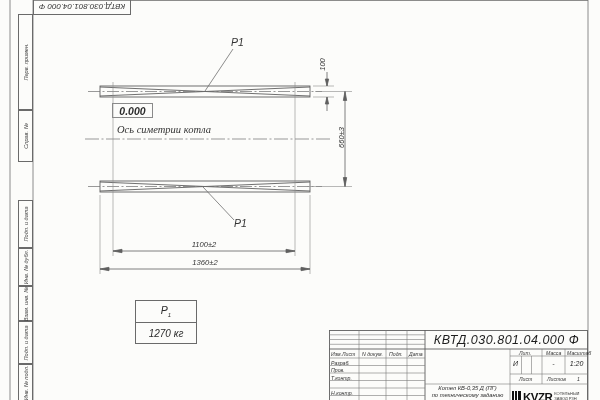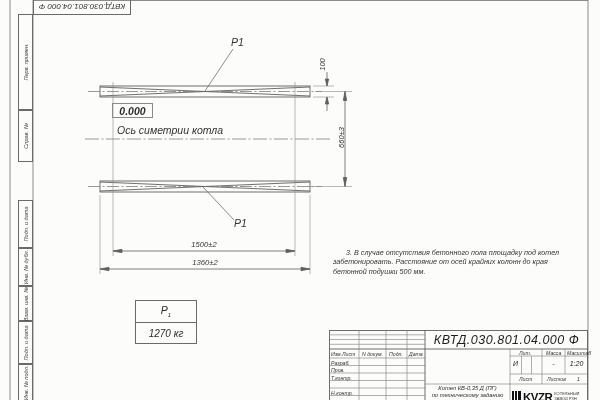--- a/index.html
+++ b/index.html
@@ -125,40 +125,39 @@
   <span class="vtxt">Инв. № подл.</span>
 </div>
 
 <div class="abs it" style="left:231px;top:36px;font-size:10.5px;color:#333;">P1</div>
 <div class="abs it" style="left:234px;top:217px;font-size:10.5px;color:#333;">P1</div>
 
 <div class="abs cell ctr" style="left:112px;top:103px;width:41px;height:15px;border-color:#8a8a8a;">
   <span class="it" style="font-size:10.5px;color:#2b2b2b;font-weight:bold;">0.000</span>
 </div>
 
-<div class="abs it" style="left:117px;top:124px;font-size:10.5px;color:#333;white-space:nowrap;">Ось симетрии котла</div>
+<div class="abs it" style="left:117px;top:124px;font-size:10.5px;color:#333;white-space:nowrap;font-family:Liberation Serif, serif;">Ось симетрии котла</div>
 
 <div class="abs dim" style="left:307px;top:60px;width:30px;transform:rotate(-90deg);">100</div>
 <div class="abs dim" style="left:311px;top:133px;width:60px;transform:rotate(-90deg);">660±3</div>
-<div class="abs dim" style="left:170px;top:240px;width:68px;">1500±2</div>
+<div class="abs dim" style="left:170px;top:240px;width:68px;">1100±2</div>
 <div class="abs dim" style="left:171px;top:258px;width:68px;">1360±2</div>
 
 <div class="abs cell" style="left:135px;top:300px;width:62px;height:44px;">
   <div class="ctr" style="height:22px;border-bottom:1px solid #6a6a6a;box-sizing:border-box;">
     <span class="it" style="font-size:10.5px;color:#2b2b2b;">
       <span>P</span><sub style="font-size:6px;">1</sub>
     </span>
   </div>
   <div class="ctr" style="height:21px;align-items:center;">
     <span class="it" style="font-size:10px;color:#2b2b2b;">1270 кг</span>
   </div>
 </div>
 
 <div class="abs" style="left:333px;top:248px;width:247px;">
-  <p class="note">3. В случае отсутствия бетонного пола площадку под котел забетонировать. Расстояние от осей крайних колонн до края бетонной подушки 500 мм.</p>
 </div>
 
 <div class="abs" id="titleblock">
   <svg class="abs" style="left:0;top:0;" width="259" height="71" viewBox="0 0 259 71">
     <g stroke="#5f5f5f" stroke-width="0.9" fill="none">
       <rect x="0.5" y="0.5" width="258" height="72"></rect>
       <line x1="96" y1="0" x2="96" y2="71"></line>
       <line x1="0" y1="19" x2="259" y2="19"></line>
     </g>
     <g stroke="#7a7a7a" stroke-width="0.6" fill="none">

